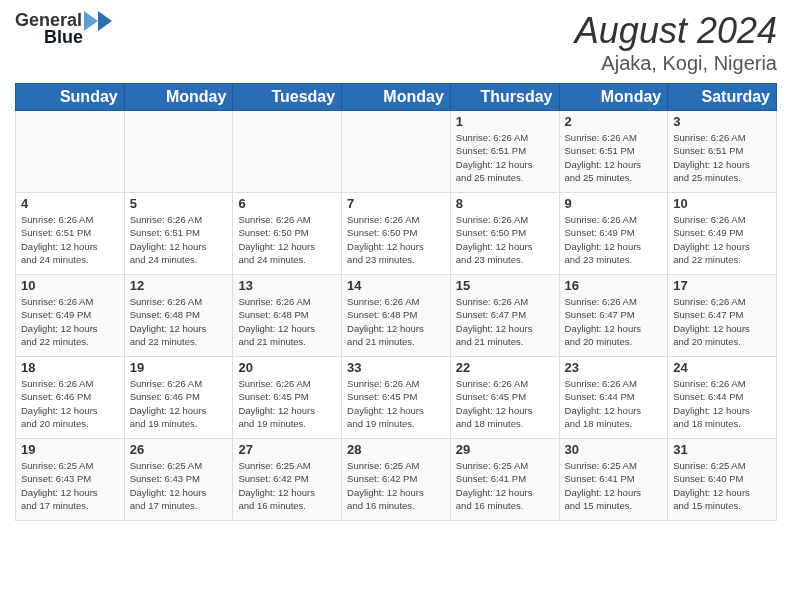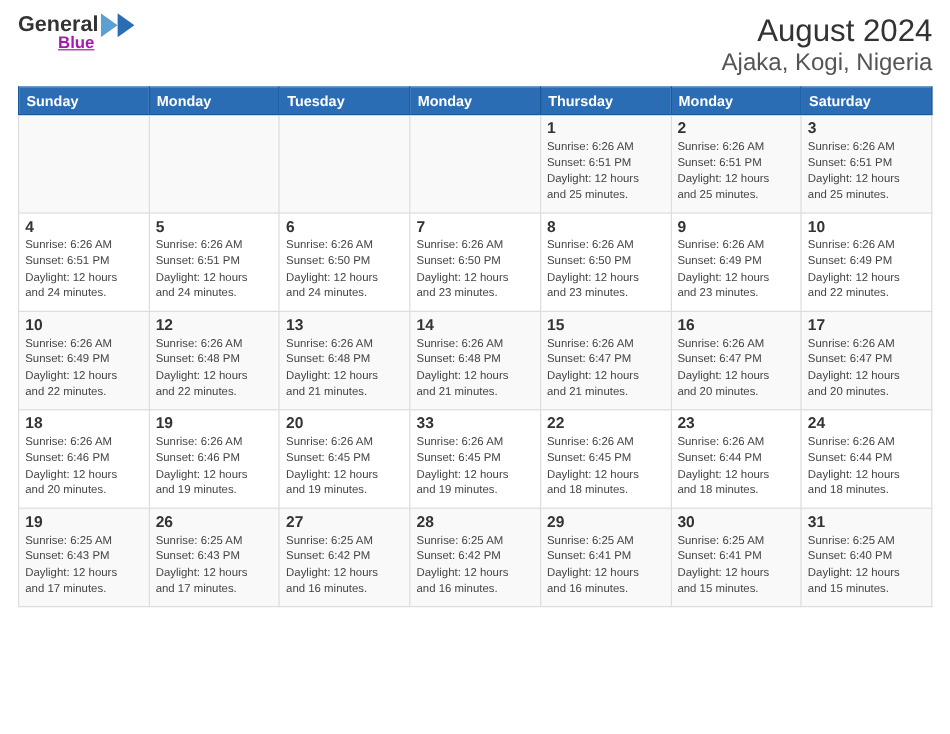--- a/index.html
+++ b/index.html
@@ -5,31 +5,31 @@
     * { box-sizing: border-box; margin: 0; padding: 0; }
     body { font-family: Arial, sans-serif; background: #fff; width: 792px; height: 612px; overflow: hidden; }
     
     .page { width: 792px; height: 612px; padding: 10px 15px; }
     
     .header { display: flex; justify-content: space-between; align-items: flex-start; margin-bottom: 8px; }
     
     .logo { display: flex; align-items: center; }
     
     .title-area { text-align: right; }
-    .month-title { font-size: 26px; color: #333; font-weight: 300; }
+    .month-title { font-size: 36px; color: #333; font-weight: 300; font-style: italic; }
     .location { font-size: 20px; color: #555; }
     
     .calendar { width: 100%; border-collapse: collapse; }
     
     .calendar th {
       background: #2a6db5;
       color: white;
-      text-align: left;
+      text-align: right;
       padding: 4px 6px;
-      font-size: 12px;
+      font-size: 16px;
       font-weight: bold;
       border: 1px solid #1a5a9a;
     }
     
     .calendar td {
       border: 1px solid #ddd;
       vertical-align: top;
       padding: 3px 5px;
       width: calc(100% / 7);
       height: 82px;
@@ -53,21 +53,21 @@
   <div class="header">
     <div class="logo">
       <div style="display:flex;flex-direction:column;align-items:center;">
         <div style="display:flex;align-items:center;">
           <span style="font-size:18px;font-weight:bold;color:#333;">General</span>
           <svg width="28" height="20" viewBox="0 0 28 20" style="margin-left:2px;">
             <polygon points="14,0 28,10 14,20" fill="#2a6db5"></polygon>
             <polygon points="0,0 14,10 0,20" fill="#5ba0d0"></polygon>
           </svg>
         </div>
-        <span style="font-size:14px;font-weight:bold;color:#a21caf;margin-top:-4px;text-decoration:underline;">Blue</span>
+        <span style="font-size:18px;font-weight:bold;color:#0f172a;margin-top:-4px;">Blue</span>
       </div>
     </div>
     <div class="title-area">
       <div class="month-title">August 2024</div>
       <div class="location">Ajaka, Kogi, Nigeria</div>
     </div>
   </div>
 
   <table class="calendar">
     <thead>

